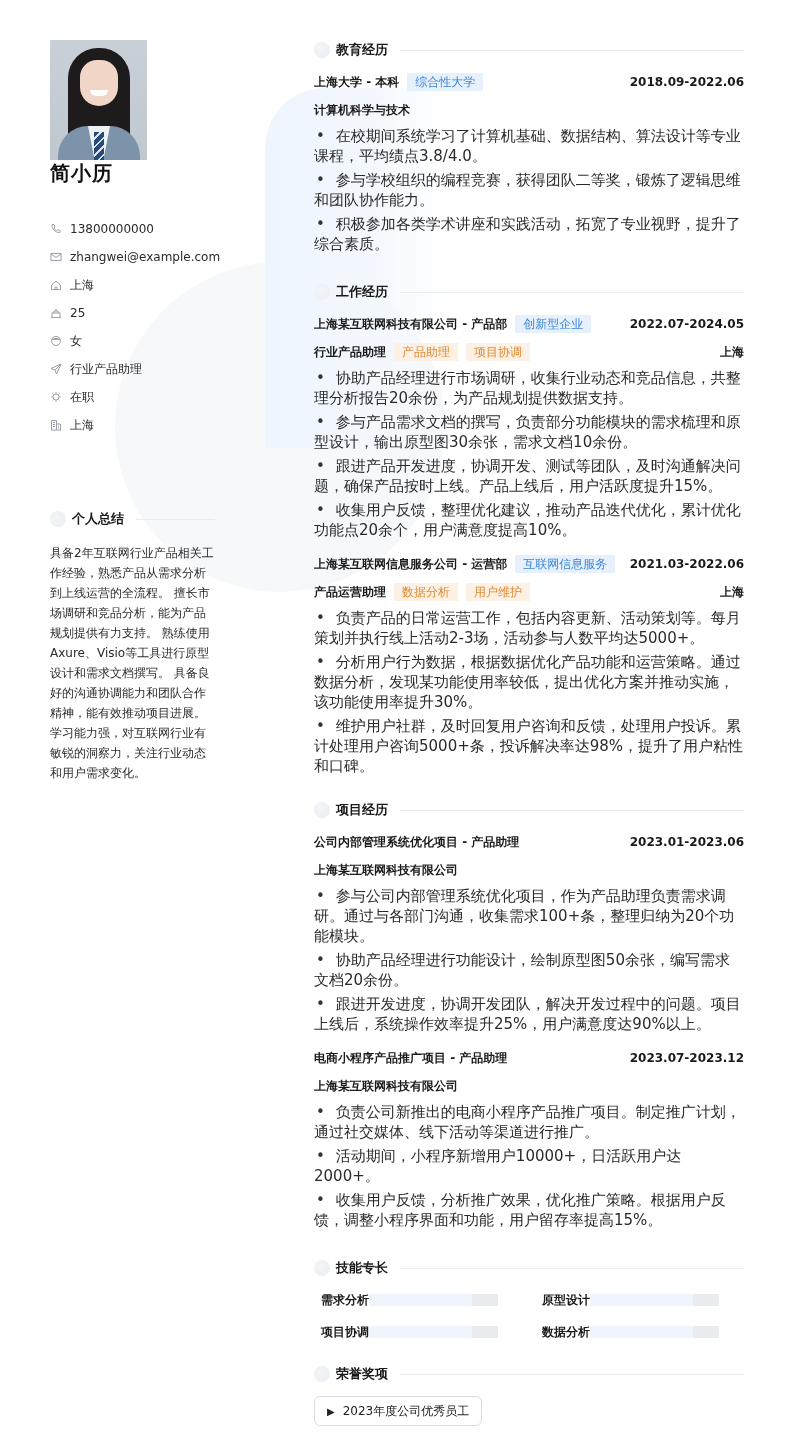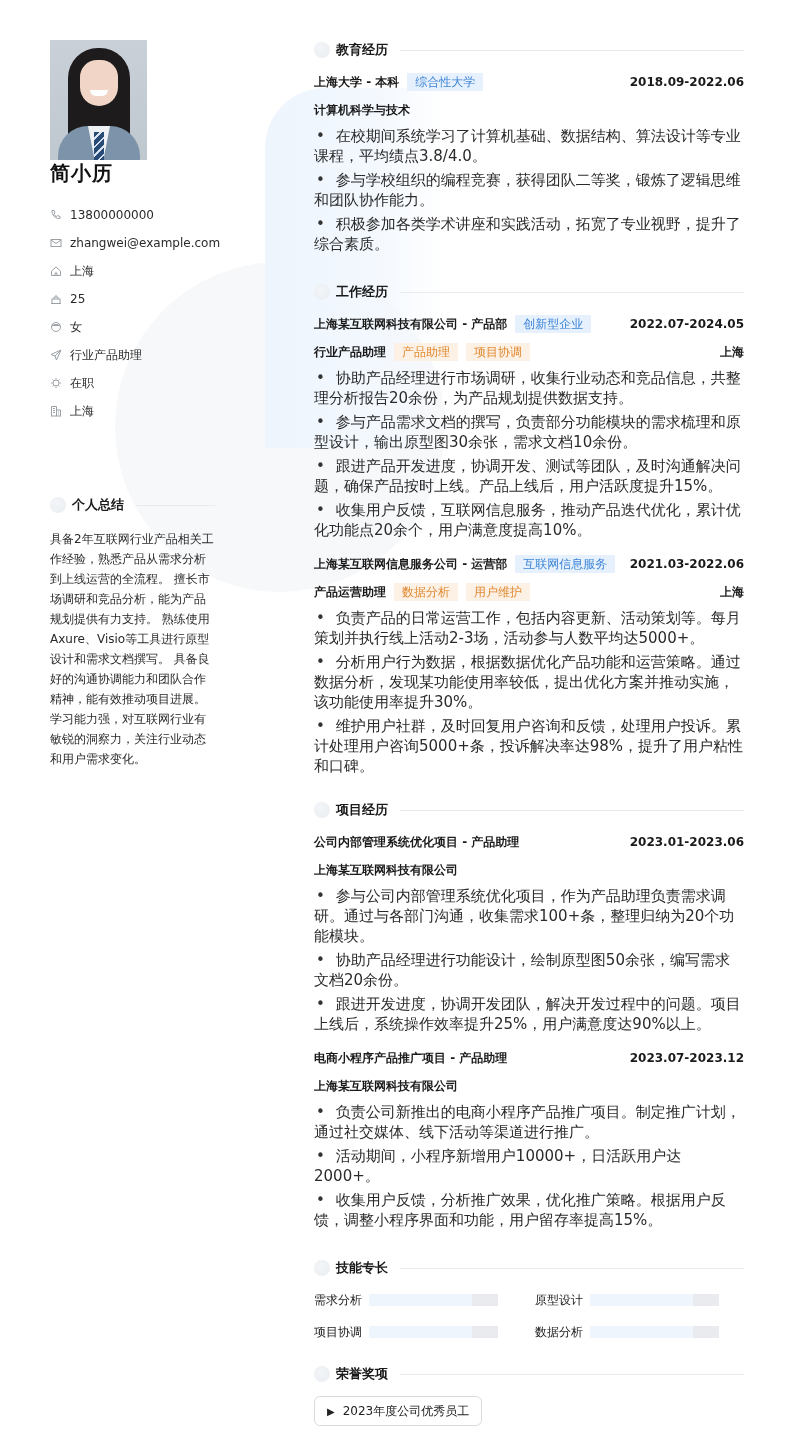--- a/index.html
+++ b/index.html
@@ -30,21 +30,21 @@
       background: linear-gradient(180deg, #c9d0d8 0%, #bfc7cf 100%);
     }
     .photo .hair { position: absolute; left: 18px; top: 8px; width: 62px; height: 112px; background: #1e1b1d; border-radius: 30px 30px 8px 8px; }
     .photo .face { position: absolute; left: 30px; top: 20px; width: 38px; height: 46px; background: #f1d6c8; border-radius: 18px 18px 20px 20px; }
     .photo .smile { position: absolute; left: 40px; top: 50px; width: 18px; height: 6px; border-radius: 0 0 10px 10px; background: #fff; }
     .photo .body { position: absolute; left: 8px; top: 86px; width: 82px; height: 40px; background: #7d93aa; border-radius: 30px 30px 0 0; }
     .photo .collar { position: absolute; left: 38px; top: 86px; width: 22px; height: 34px; background: #eef1f4; clip-path: polygon(0 0,100% 0,70% 100%,30% 100%); }
     .photo .tie { position: absolute; left: 44px; top: 92px; width: 10px; height: 28px; background: repeating-linear-gradient(135deg,#274a77 0 4px,#d9e2ee 4px 6px); }
 
     .name { font-size: 20px; font-weight: 700; letter-spacing: 1px; color: #111; }
-    .info-list { margin-top: 14px; }
+    .info-list { margin-top: 28px; }
     .info-item { display: flex; align-items: center; height: 28px; font-size: 12px; color: #2a2a2a; }
     .info-item .ico { width: 12px; height: 12px; margin-right: 8px; color: #9aa0a6; display: inline-flex; align-items: center; justify-content: center; }
     .info-item svg { width: 12px; height: 12px; }
 
     .summary { margin-top: 70px; }
     .sec-title { display: flex; align-items: center; height: 20px; }
     .sec-title .dot {
       width: 16px; height: 16px; border-radius: 50%;
       background: radial-gradient(circle at 40% 40%, #f3f5f8 0%, #eceff3 70%, #f7f8fa 100%);
       margin-right: 4px;
@@ -65,21 +65,21 @@
     .bullets { list-style: none; }
     .bullets li {
       font-size: 15px; line-height: 20px; color: #2a2a2a; padding: 2px 0;
       text-indent: 0;
     }
     .bullets li::before { content: "\2022"; margin-right: 11px; margin-left: 2px; color: #333; }
     .gap-s { height: 8px; }
     .gap-m { height: 18px; }
 
     .skills { display: grid; grid-template-columns: 221px 209px; row-gap: 8px; margin-top: 10px; }
-    .skill { display: flex; align-items: center; height: 24px; font-size: 12px; font-weight: 400; color: #1a1a1a; }
+    .skill { display: flex; align-items: center; height: 24px; font-size: 12px; font-weight: 700; color: #1a1a1a; text-align: right; }
     .skill .lbl { width: 55px; }
     .bar { width: 129px; height: 12px; background: #e9ebef; position: relative; }
     .bar .fill { position: absolute; left: 0; top: 0; bottom: 0; background: #eff5fc; }
 
     .award {
       display: inline-flex; align-items: center; height: 30px; padding: 0 12px;
       border: 1px solid #d8dbe0; border-radius: 6px; font-size: 12px; color: #222; margin-top: 12px;
     }
     .award .tri { font-size: 10px; margin-right: 8px; }
 
@@ -239,21 +239,21 @@
             <span>行业产品助理</span>
             <span class="tag-orange">产品助理</span>
             <span class="tag-orange">项目协调</span>
           </div>
           <span class="rt">上海</span>
         </div>
         <ul class="bullets">
           <li>协助产品经理进行市场调研，收集行业动态和竞品信息，共整理分析报告20余份，为产品规划提供数据支持。</li>
           <li>参与产品需求文档的撰写，负责部分功能模块的需求梳理和原型设计，输出原型图30余张，需求文档10余份。</li>
           <li>跟进产品开发进度，协调开发、测试等团队，及时沟通解决问题，确保产品按时上线。产品上线后，用户活跃度提升15%。</li>
-          <li>收集用户反馈，互联网信息服务，推动产品迭代优化，累计优化功能点20余个，用户满意度提高10%。</li>
+          <li>收集用户反馈，整理优化建议，推动产品迭代优化，累计优化功能点20余个，用户满意度提高10%。</li>
         </ul>
       </div>
 
       <div class="gap-s"></div>
 
       <div>
         <div class="row">
           <div class="l">
             <span>上海某互联网信息服务公司 - 运营部</span>
             <span class="tag-blue">互联网信息服务</span>

